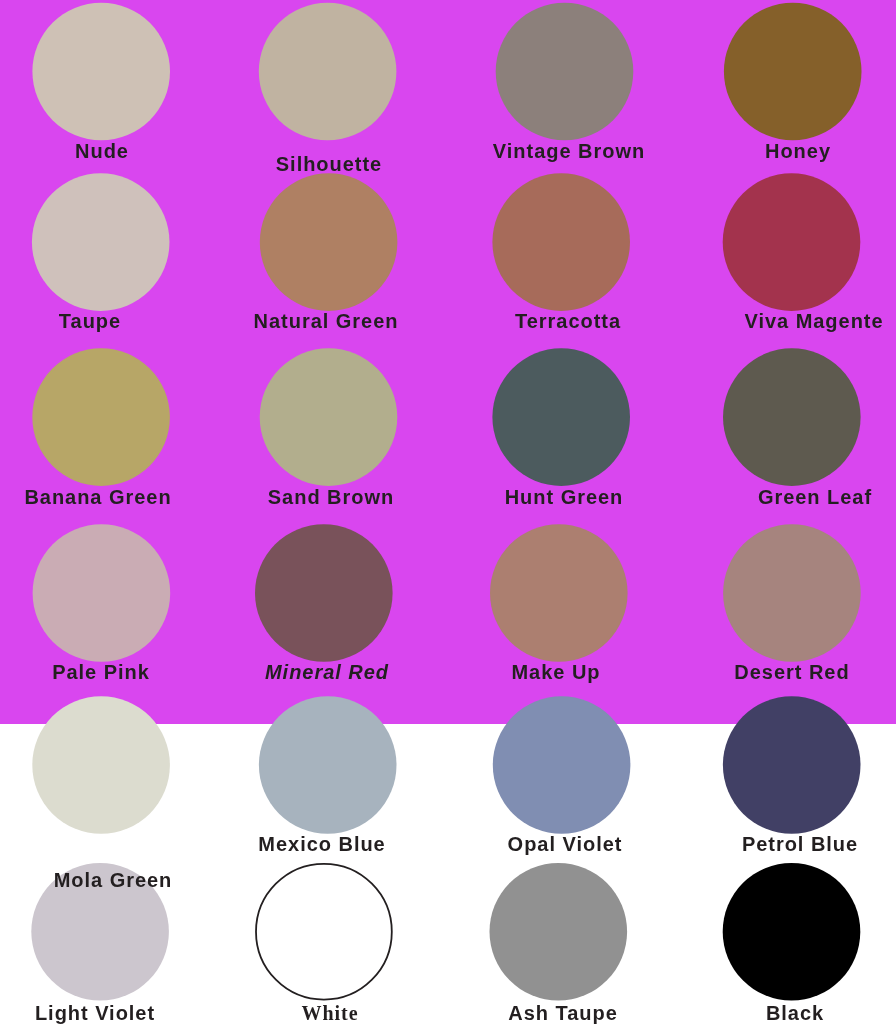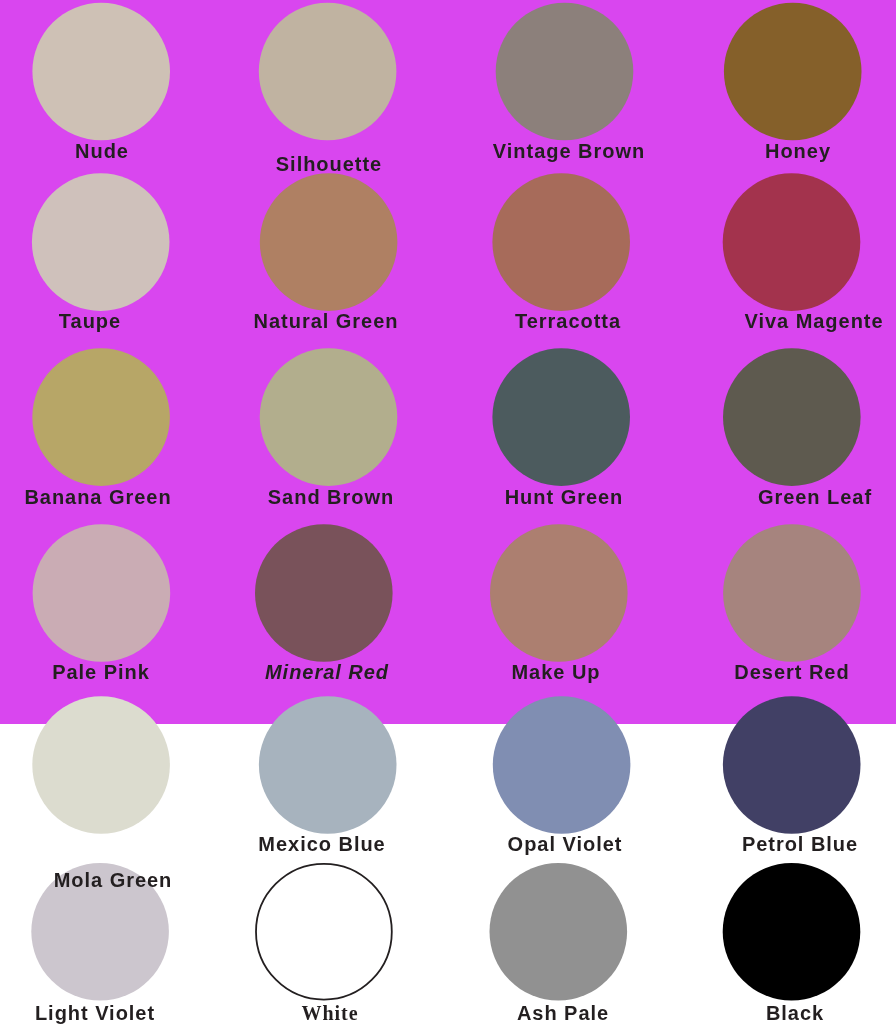--- a/index.html
+++ b/index.html
@@ -57,15 +57,15 @@
     <div class="swatch-label" style="left: 101.3px; top: 662.4px;">Pale Pink</div>
     <div class="swatch-label" style="left: 327.3px; top: 662.4px; font-style: italic;">Mineral Red</div>
     <div class="swatch-label" style="left: 556.3px; top: 662.4px;">Make Up</div>
     <div class="swatch-label" style="left: 791.8px; top: 662.4px;">Desert Red</div>
     <div class="swatch-label" style="left: 113px; top: 834.4px; margin-top: 36px;">Mola Green</div>
     <div class="swatch-label" style="left: 321.8px; top: 834.4px;">Mexico Blue</div>
     <div class="swatch-label" style="left: 565.3px; top: 834.4px;">Opal Violet</div>
     <div class="swatch-label" style="left: 794.3px; top: 834.4px; margin-left: 6px;">Petrol Blue</div>
     <div class="swatch-label" style="left: 95.1px; top: 1003px;">Light Violet</div>
     <div class="swatch-label" style="left: 329.8px; top: 1003px; font-family: Liberation Serif, serif;">White</div>
-    <div class="swatch-label" style="left: 562.8px; top: 1003px;">Ash Pale</div>
+    <div class="swatch-label" style="left: 562.8px; top: 1003px;">Ash Taupe</div>
     <div class="swatch-label" style="left: 795.3px; top: 1003px;">Black</div>
   </div>
 
 </body></html>

